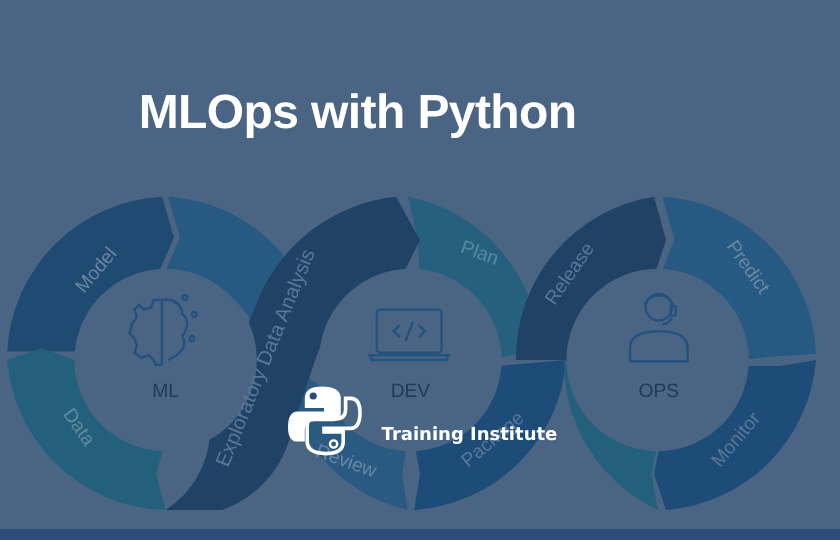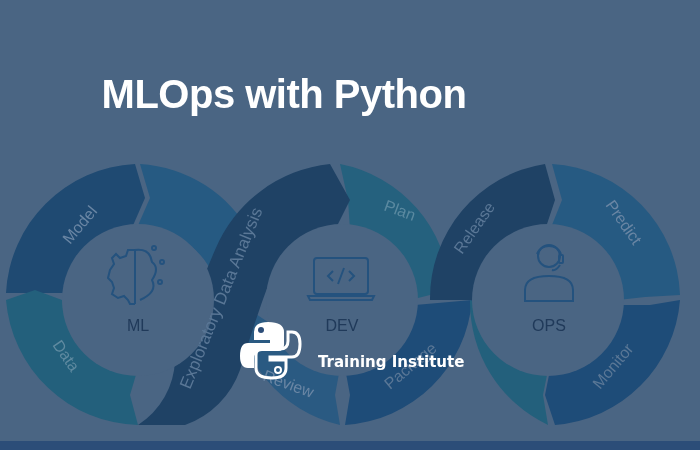--- a/index.html
+++ b/index.html
@@ -1,17 +1,17 @@
 <!DOCTYPE html>
 <html><head>
 <meta charset="utf-8">
 <style>
   html,body{margin:0;padding:0;}
   body{width:700px;height:450px;overflow:hidden;background:#4a6583;font-family:"Liberation Sans",sans-serif;position:relative;}
-  .title{position:absolute;top:72px;left:0;width:568px;text-align:center;color:#ffffff;font-weight:bold;font-size:40px;letter-spacing:-0.5px;font-family:"Liberation Sans",sans-serif;}
+  .title{position:absolute;top:72px;left:0;width:568px;text-align:center;color:#ffffff;font-weight:bold;font-size:40px;letter-spacing:-0.5px;font-family:"Liberation Sans",sans-serif;padding-left:14px;}
   svg.diagram{position:absolute;left:0;top:0;}
   .bottom-bar{position:absolute;left:0;top:441px;width:700px;height:9px;background:#2c4d78;}
   .logo{position:absolute;left:238px;top:318px;width:230px;height:66px;}
   .logo-text1{position:absolute;left:68px;top:0px;color:#fff;font-weight:bold;font-size:32px;letter-spacing:1px;font-family:"DejaVu Sans",sans-serif;}
   .logo-text2{position:absolute;left:80px;top:35px;color:#fff;font-weight:bold;font-size:15px;font-family:"DejaVu Sans",sans-serif;}
 </style>
 </head>
 <body>
 
 <svg class="diagram" width="700" height="450" viewBox="0 0 700 450">

